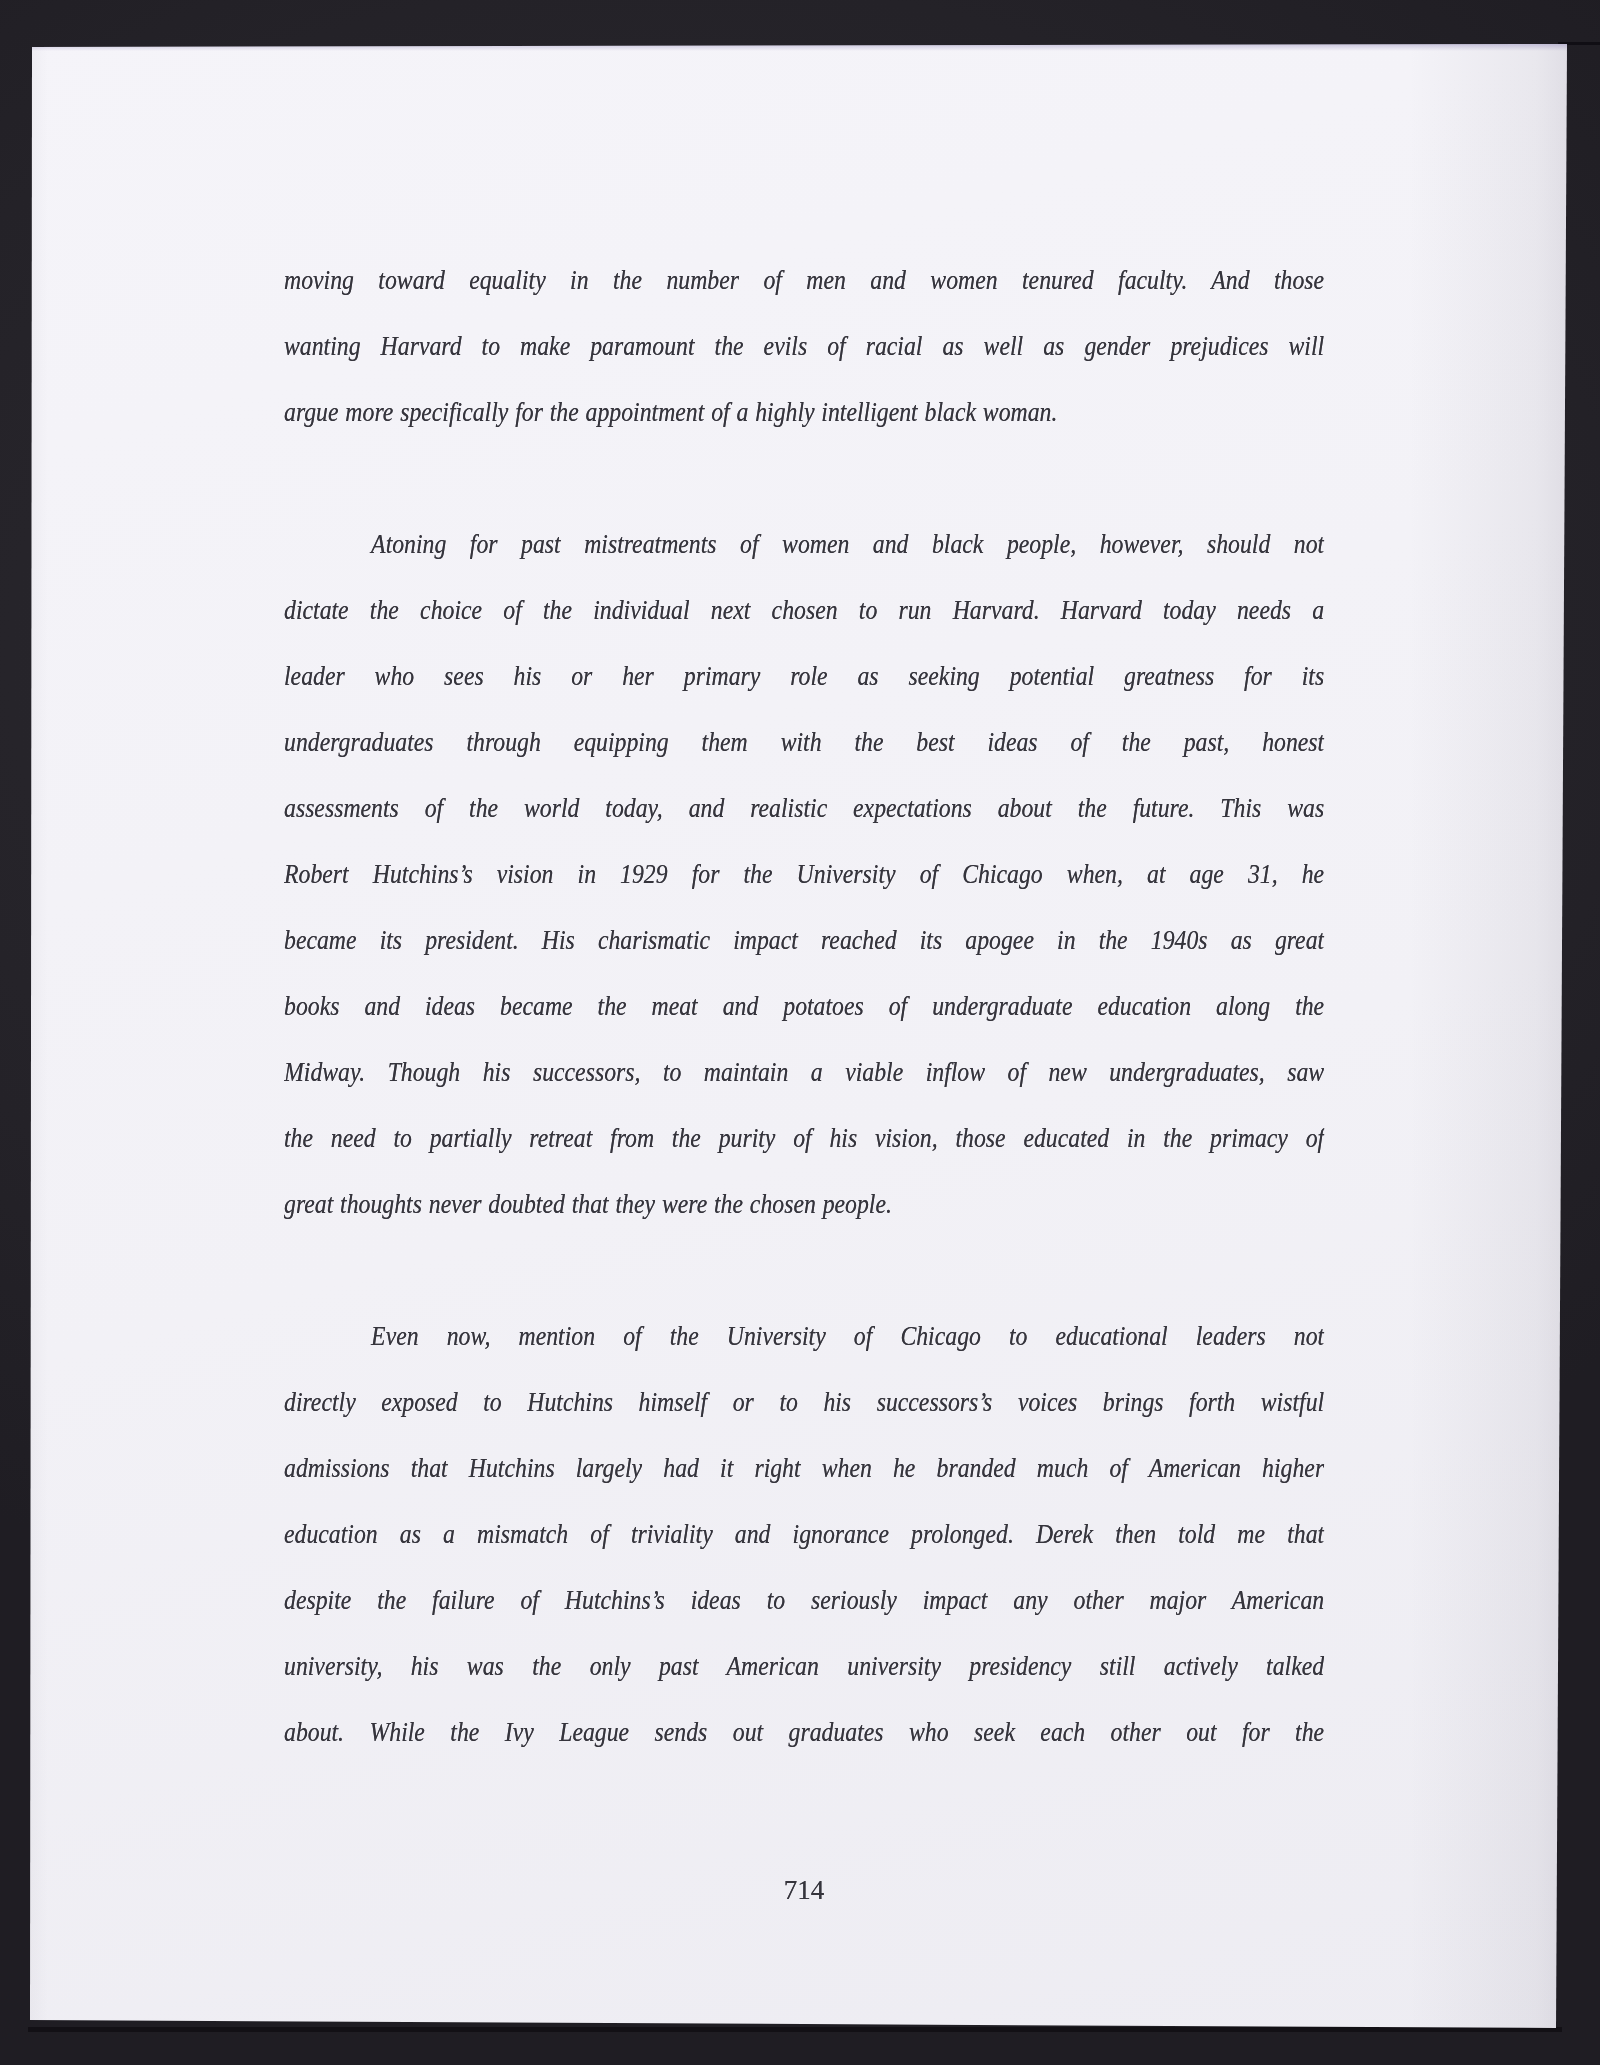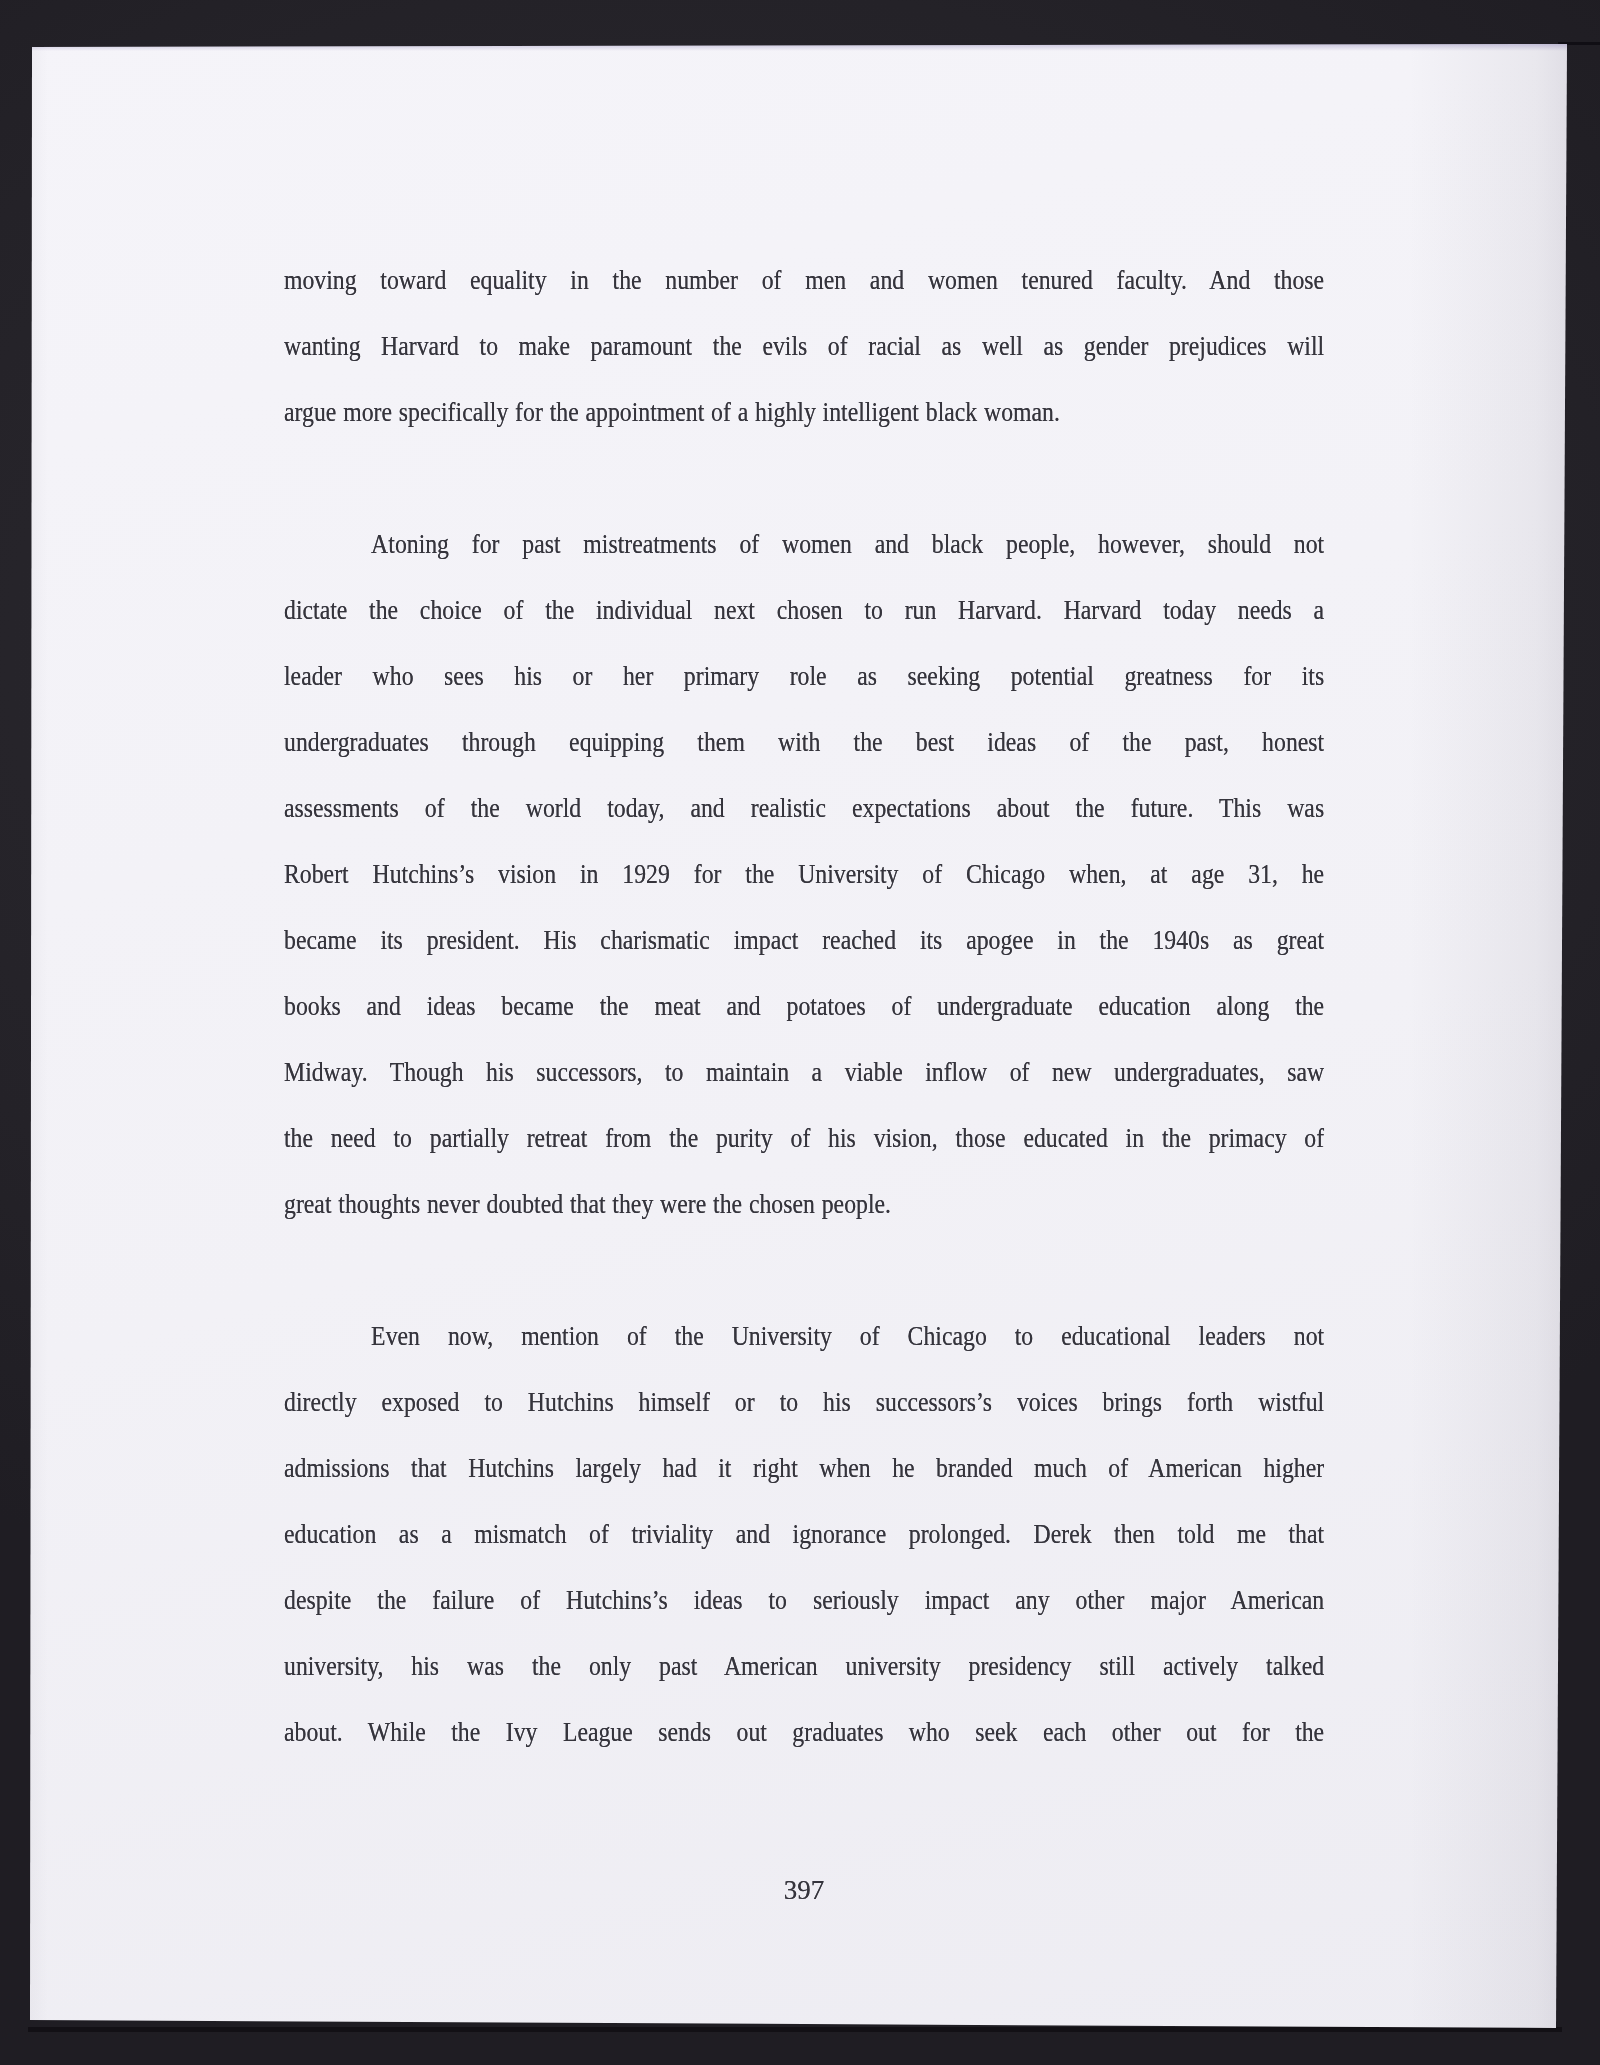--- a/index.html
+++ b/index.html
@@ -32,21 +32,21 @@
       linear-gradient(to bottom, rgba(105,92,160,0.30) 44px, rgba(105,92,160,0) 51px),
       linear-gradient(to right, rgba(50,45,65,0.09) 0%, rgba(50,45,65,0) 3%, rgba(50,45,65,0) 88%, rgba(55,48,70,0.06) 96%, rgba(60,50,75,0.16) 100%),
       linear-gradient(165deg, #f5f4f9 0%, var(--paper) 55%, #edecf2 100%);
   }
   .text-block{
     position:absolute;left:284px;top:247px;width:1040px;
     color:var(--ink);
     font-size:27px;line-height:66px;
     text-shadow:0 0 0.6px rgba(45,45,55,0.75);
   }
-  .para{margin:0 0 66px 0;}
+  .para{margin:0 0 66px 0;font-style:italic;}
   .line{
     width:1182px;height:66px;overflow:hidden;
     transform:scaleX(0.88);transform-origin:0 0;
     box-sizing:border-box;
     word-spacing:1px;
   }
   .line.fill{text-align:justify;text-align-last:justify;}
   .line.indent{padding-left:99px;}
   .page-number{
     position:absolute;left:284px;top:1857px;width:1040px;
@@ -84,15 +84,15 @@
         <div class="para">
           <div class="line fill indent">Even now, mention of the University of Chicago to educational leaders not</div>
           <div class="line fill">directly exposed to Hutchins himself or to his successors’s voices brings forth wistful</div>
           <div class="line fill">admissions that Hutchins largely had it right when he branded much of American higher</div>
           <div class="line fill">education as a mismatch of triviality and ignorance prolonged.  Derek then told me that</div>
           <div class="line fill">despite the failure of Hutchins’s ideas to seriously impact any other major American</div>
           <div class="line fill">university, his was the only past American university presidency still actively talked</div>
           <div class="line fill">about.  While the Ivy League sends out graduates who seek each other out for the</div>
         </div>
       </div>
-    <div class="page-number">397</div>
+    <div class="page-number">714</div>
   </div>
 </div>
 
 </body></html>

